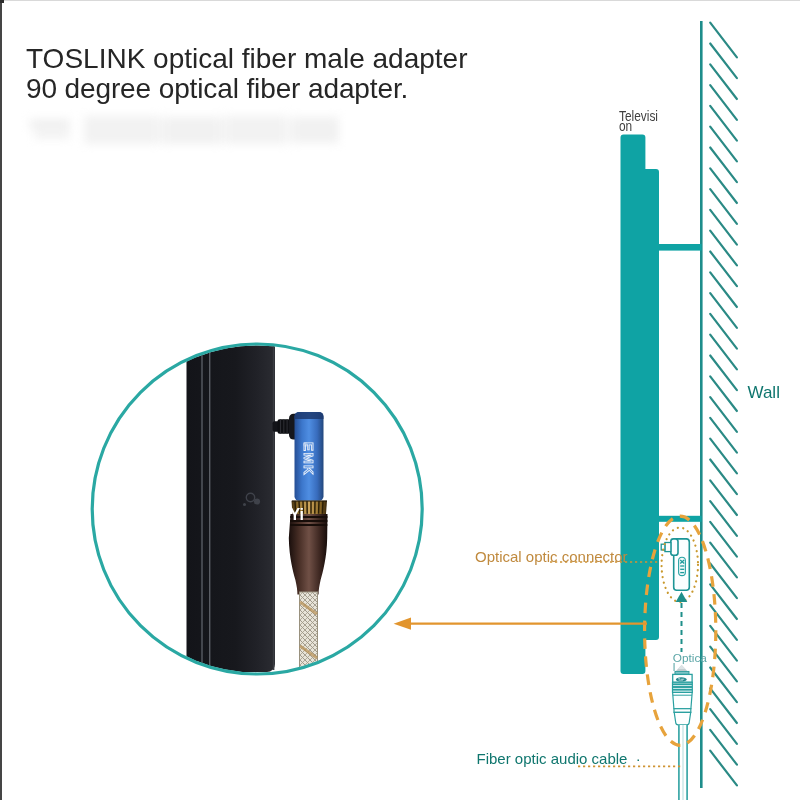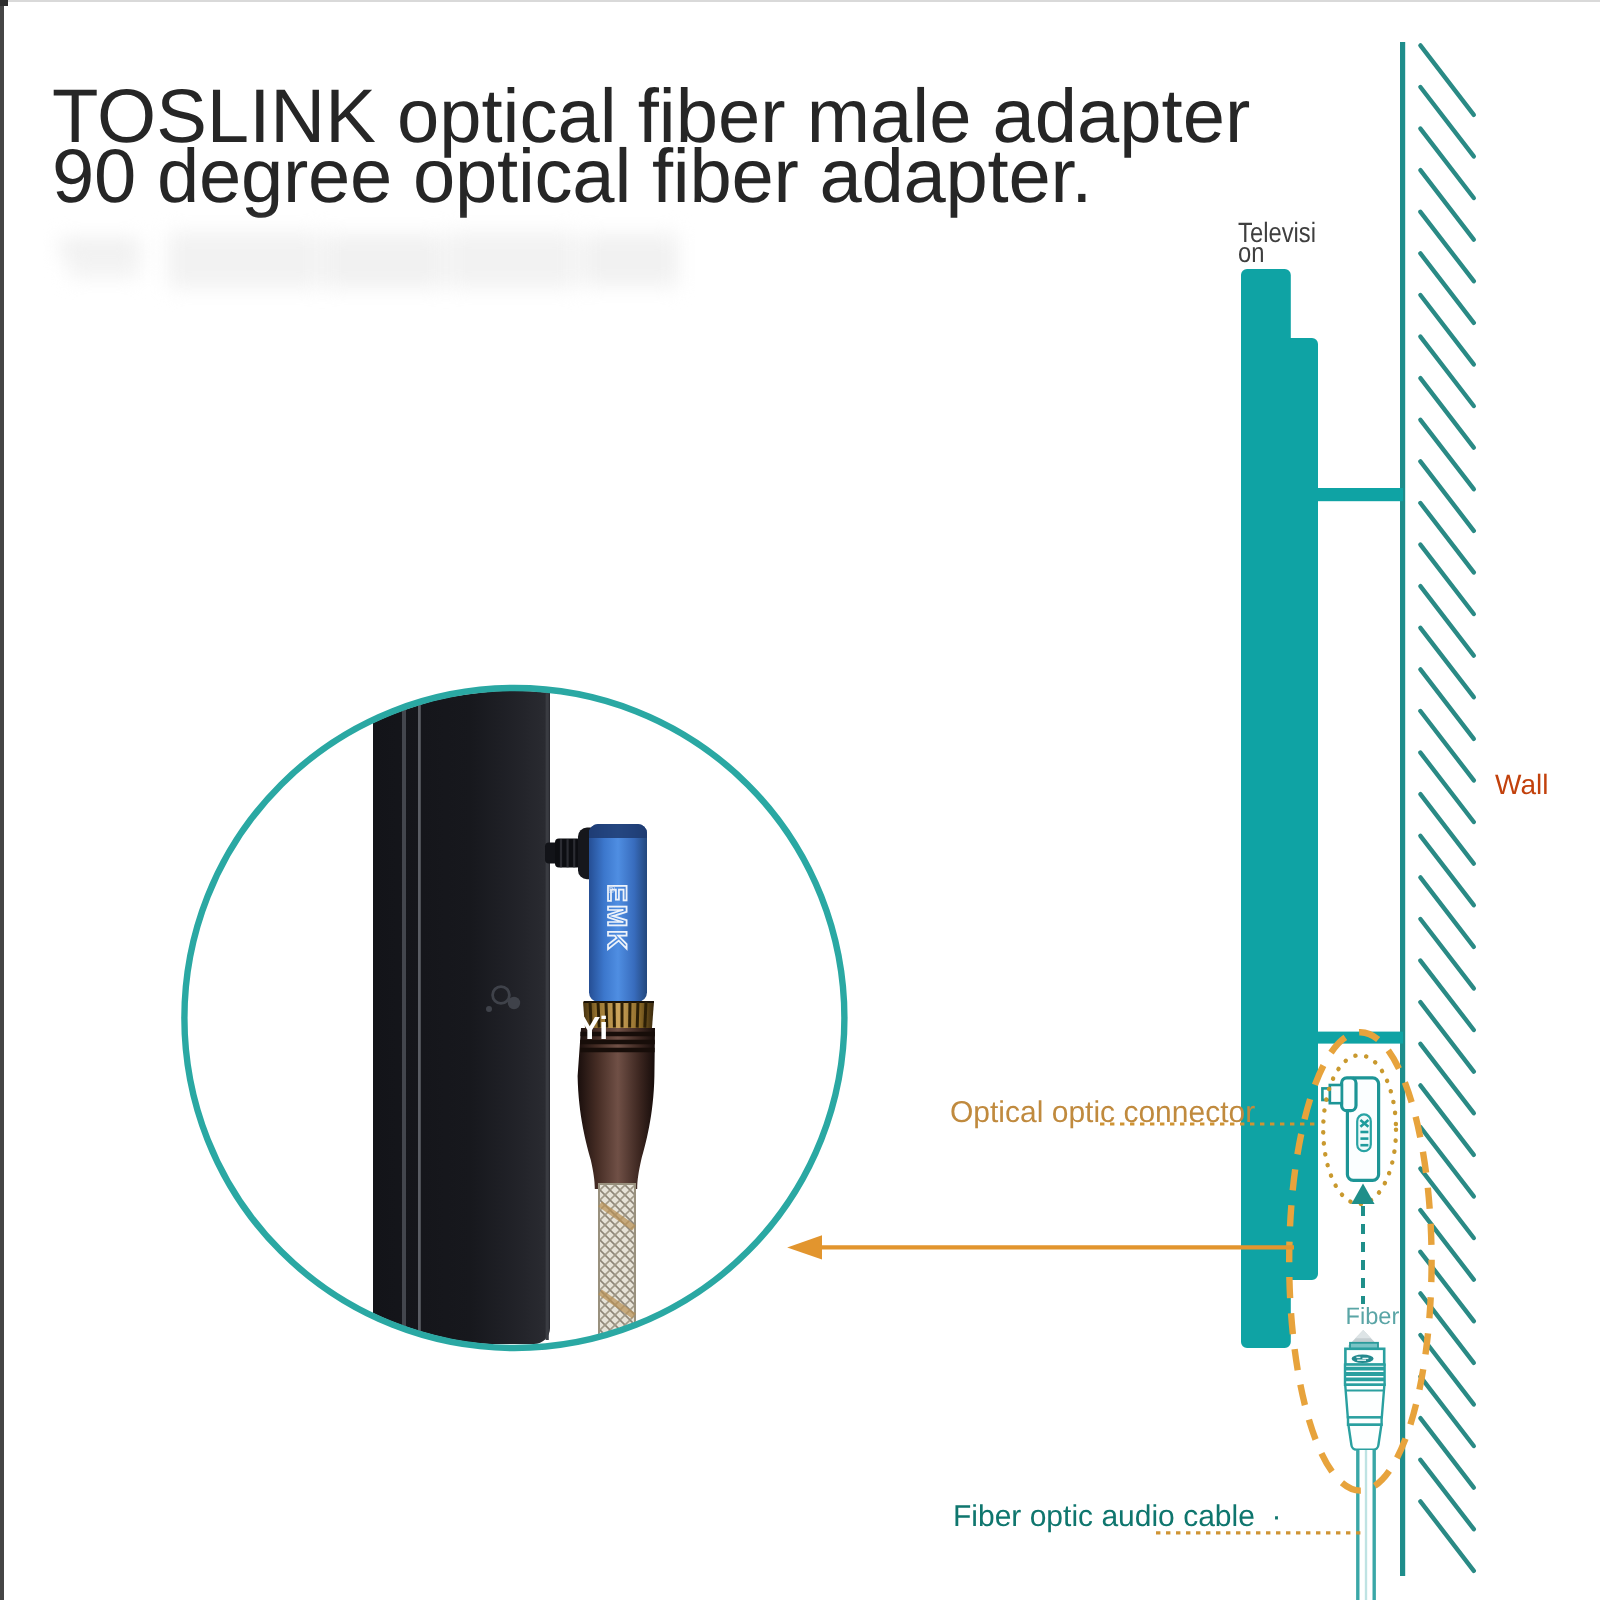--- a/index.html
+++ b/index.html
@@ -9,21 +9,21 @@
   .abs{position:absolute;}
 </style>
 </head>
 <body>
 <div id="page">
 
   <div class="abs" style="left:0;top:0;width:800px;height:1px;background:#d9d9d9;"></div>
   <div class="abs" style="left:0;top:0;width:1.5px;height:800px;background:#454545;"></div>
   <div class="abs" style="left:0;top:0;width:4px;height:3px;background:#2e2e2e;"></div>
 
-  <div class="abs" id="title" style="left:26px;top:43.8px;font-size:38px;line-height:30.2px;color:#262626;white-space:nowrap;">TOSLINK optical fiber male adapter<br><span style="letter-spacing:-0.12px;">90 degree optical fiber adapter.</span></div>
+  <div class="abs" id="title" style="left:26px;top:43.8px;font-size:28px;line-height:30.2px;color:#262626;white-space:nowrap;">TOSLINK optical fiber male adapter<br><span style="letter-spacing:-0.12px;">90 degree optical fiber adapter.</span></div>
 
   <div class="abs" style="left:28px;top:114px;width:315px;height:34px;filter:blur(5px);">
     <div class="abs" style="left:2px;top:6px;width:40px;height:8px;background:#ececec;"></div>
     <div class="abs" style="left:6px;top:17px;width:36px;height:7px;background:#efefef;"></div>
     <div class="abs" style="left:56px;top:2px;width:76px;height:28px;background:#f2f2f2;"></div>
     <div class="abs" style="left:134px;top:3px;width:60px;height:27px;background:#f1f1f1;"></div>
     <div class="abs" style="left:196px;top:2px;width:64px;height:28px;background:#f2f2f2;"></div>
     <div class="abs" style="left:263px;top:3px;width:48px;height:26px;background:#f1f1f1;"></div>
   </div>
 
@@ -219,18 +219,18 @@
       <rect x="299.5" y="592" width="18" height="88" fill="url(#braid)" stroke="#99917e" stroke-width="1"></rect>
       <path d="M300,602 l17,12 M300,646 l17,12" stroke="#b89055" stroke-width="3.2" opacity="0.7"></path>
 
       <text x="289.5" y="519.5" font-size="16" font-weight="bold" fill="#ffffff" font-family="Liberation Sans, sans-serif">Yi</text>
     </g>
 
     <circle cx="257.2" cy="509" r="165" fill="none" stroke="#2aa8a3" stroke-width="3.2"></circle>
   </svg>
 
   <div class="abs" style="left:619px;top:110.8px;font-size:14px;line-height:10.5px;color:#3f3f3f;transform:scale(0.85,1);transform-origin:0 0;white-space:nowrap;">Televisi<br>on</div>
-  <div class="abs" style="left:747.5px;top:385px;font-size:14px;line-height:15px;color:#c2410c;">Wall</div>
+  <div class="abs" style="left:747.5px;top:385px;font-size:17px;line-height:15px;color:#0f766e;">Wall</div>
   <div class="abs" style="left:475px;top:549px;font-size:15px;line-height:15px;color:#c08a3e;">Optical optic connector</div>
   <div class="abs" style="left:476.5px;top:751px;font-size:15px;line-height:15px;color:#0f766e;">Fiber optic audio cable&nbsp;&nbsp;·</div>
-  <div class="abs" style="left:672.8px;top:654.1px;width:35.6px;font-size:11.8px;line-height:9.2px;color:#5aa5a6;word-break:break-all;">Fiber</div>
+  <div class="abs" style="left:672.8px;top:654.1px;width:35.6px;font-size:11.8px;line-height:9.2px;color:#5aa5a6;word-break:break-all;">Optical</div>
 
 </div>
 
 </body></html>

